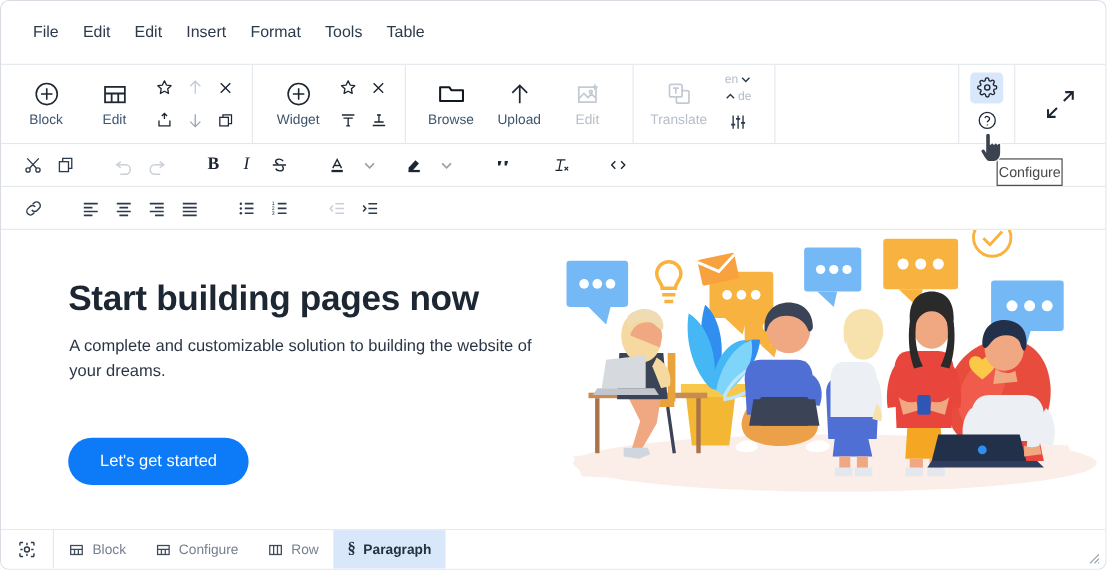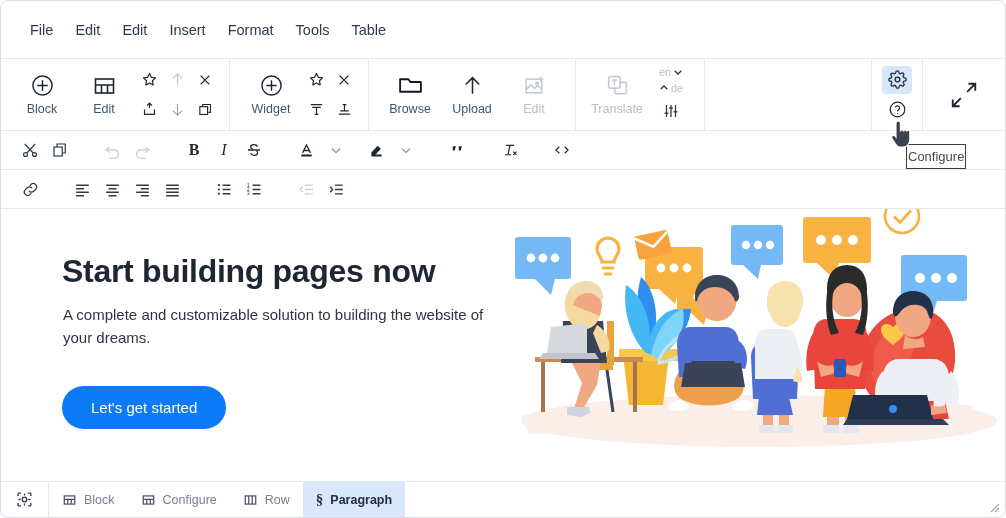--- a/index.html
+++ b/index.html
@@ -171,21 +171,21 @@
   }
   .hero-sub {
     font-size: 15px;
     color: #2b3645;
     line-height: 1.5;
     margin: 1px;
     max-width: 436px;
   }
   .cta {
     display: inline-block;
-    margin-top: 36px;
+    margin-top: 48px;
     background: #0d7bf7;
     color: #ffffff;
     font-size: 15px;
     padding: 13px 29px;
     border-radius: 40px;
     cursor: default;
   }
   .hero-art {
     flex: 1 1 auto;
     position: relative;

